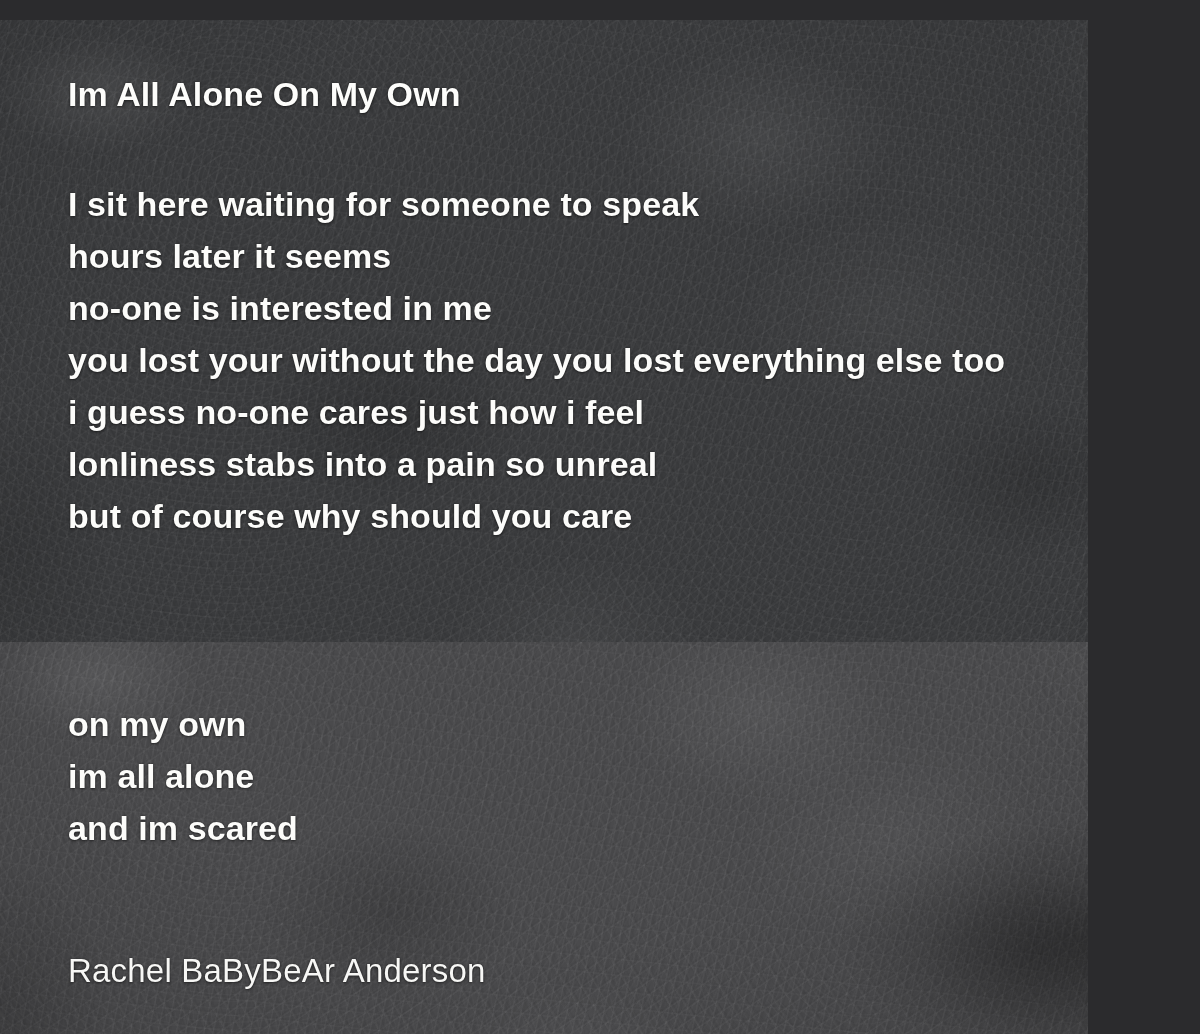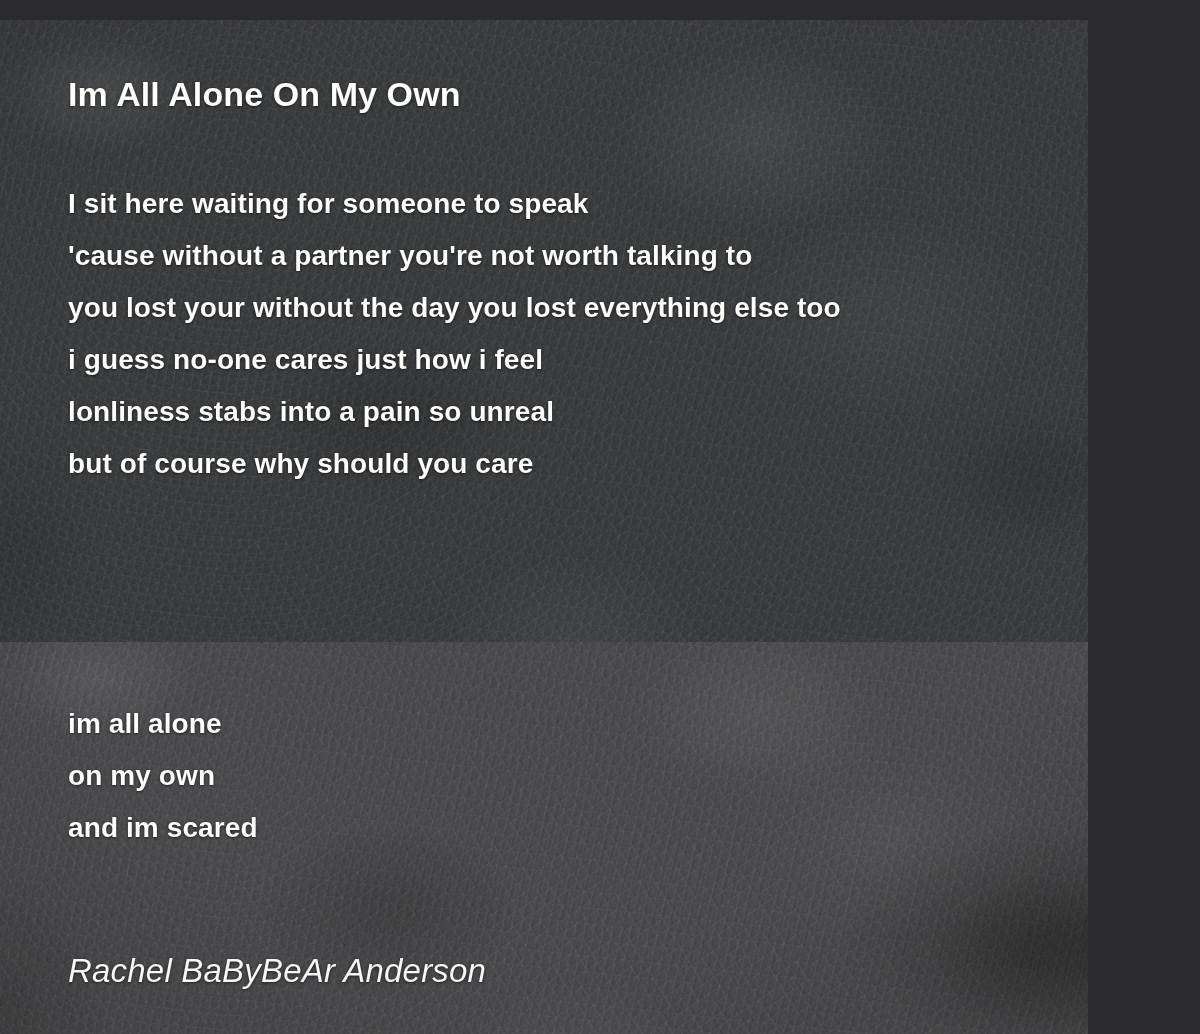--- a/index.html
+++ b/index.html
@@ -116,35 +116,34 @@
   }
 
   .stanza {
     position: absolute;
     left: 68px;
   }
   .stanza.one { top: 158px; }
   .stanza.two { top: 678px; }
 
   .poem-line {
-    font-size: 28px;
+    font-size: 34px;
     font-weight: bold;
     color: #fcfcfa;
     line-height: 52px;
     letter-spacing: .1px;
     white-space: nowrap;
     text-shadow: 0 1px 3px rgba(0,0,0,.55), 0 0 1px rgba(0,0,0,.55);
   }
 
   .poem-author {
     position: absolute;
     left: 68px;
     top: 932px;
     font-size: 33px;
-    font-style: italic;
     font-weight: normal;
     color: #f7f7f5;
     letter-spacing: .2px;
     text-shadow: 0 1px 3px rgba(0,0,0,.55), 0 0 1px rgba(0,0,0,.55);
     white-space: nowrap;
   }
 </style>
 </head>
 <body>
 
@@ -164,29 +163,30 @@
   </div>
 
   <div class="vignette"></div>
 
   <div class="content">
 
     <div class="poem-title">Im All Alone On My Own</div>
 
     <div class="stanza one">
       <div class="poem-line">I sit here waiting for someone to speak</div>
-      <div class="poem-line">'cause without a partner you're not worth talking to</div>
+      <div class="poem-line">hours later it seems</div>
+      <div class="poem-line">no-one is interested in me</div>
       <div class="poem-line">you lost your without the day you lost everything else too</div>
       <div class="poem-line">i guess no-one cares just how i feel</div>
       <div class="poem-line">lonliness stabs into a pain so unreal</div>
       <div class="poem-line">but of course why should you care</div>
     </div>
 
     <div class="stanza two">
+      <div class="poem-line">on my own</div>
       <div class="poem-line">im all alone</div>
-      <div class="poem-line">on my own</div>
       <div class="poem-line">and im scared</div>
     </div>
 
     <div class="poem-author">Rachel BaByBeAr Anderson</div>
 
   </div>
 </div>
 
 </body></html>

